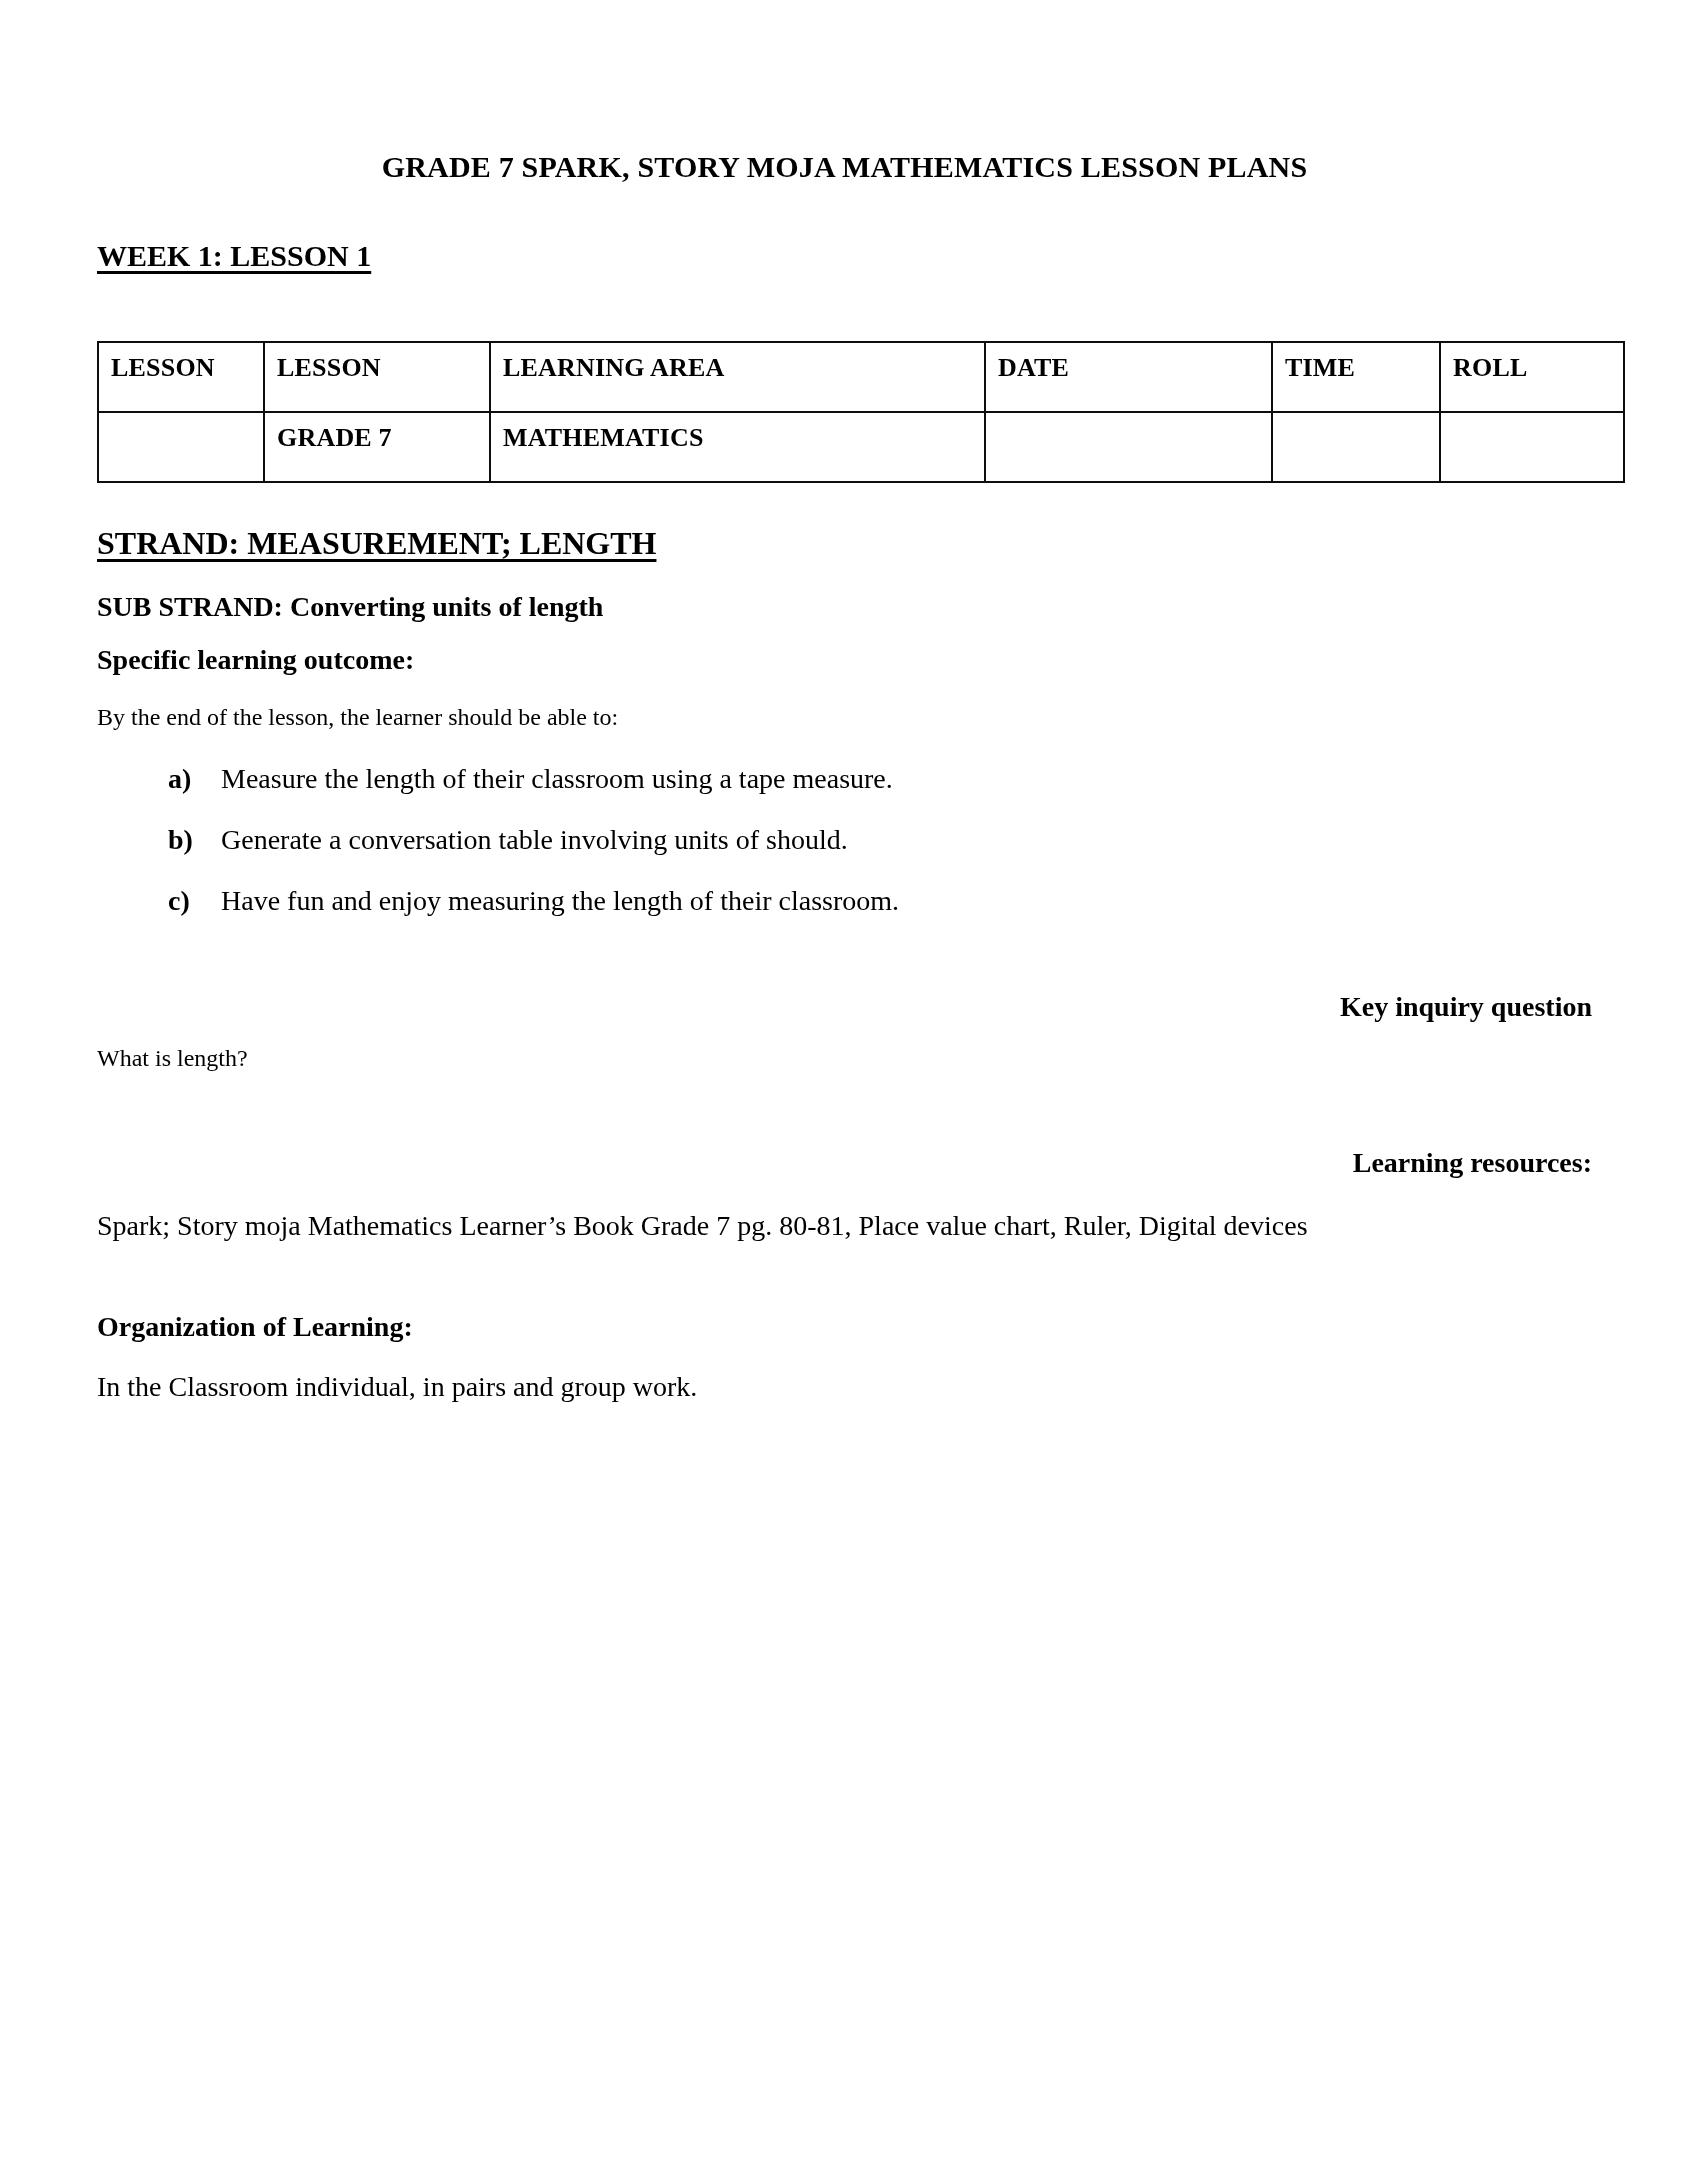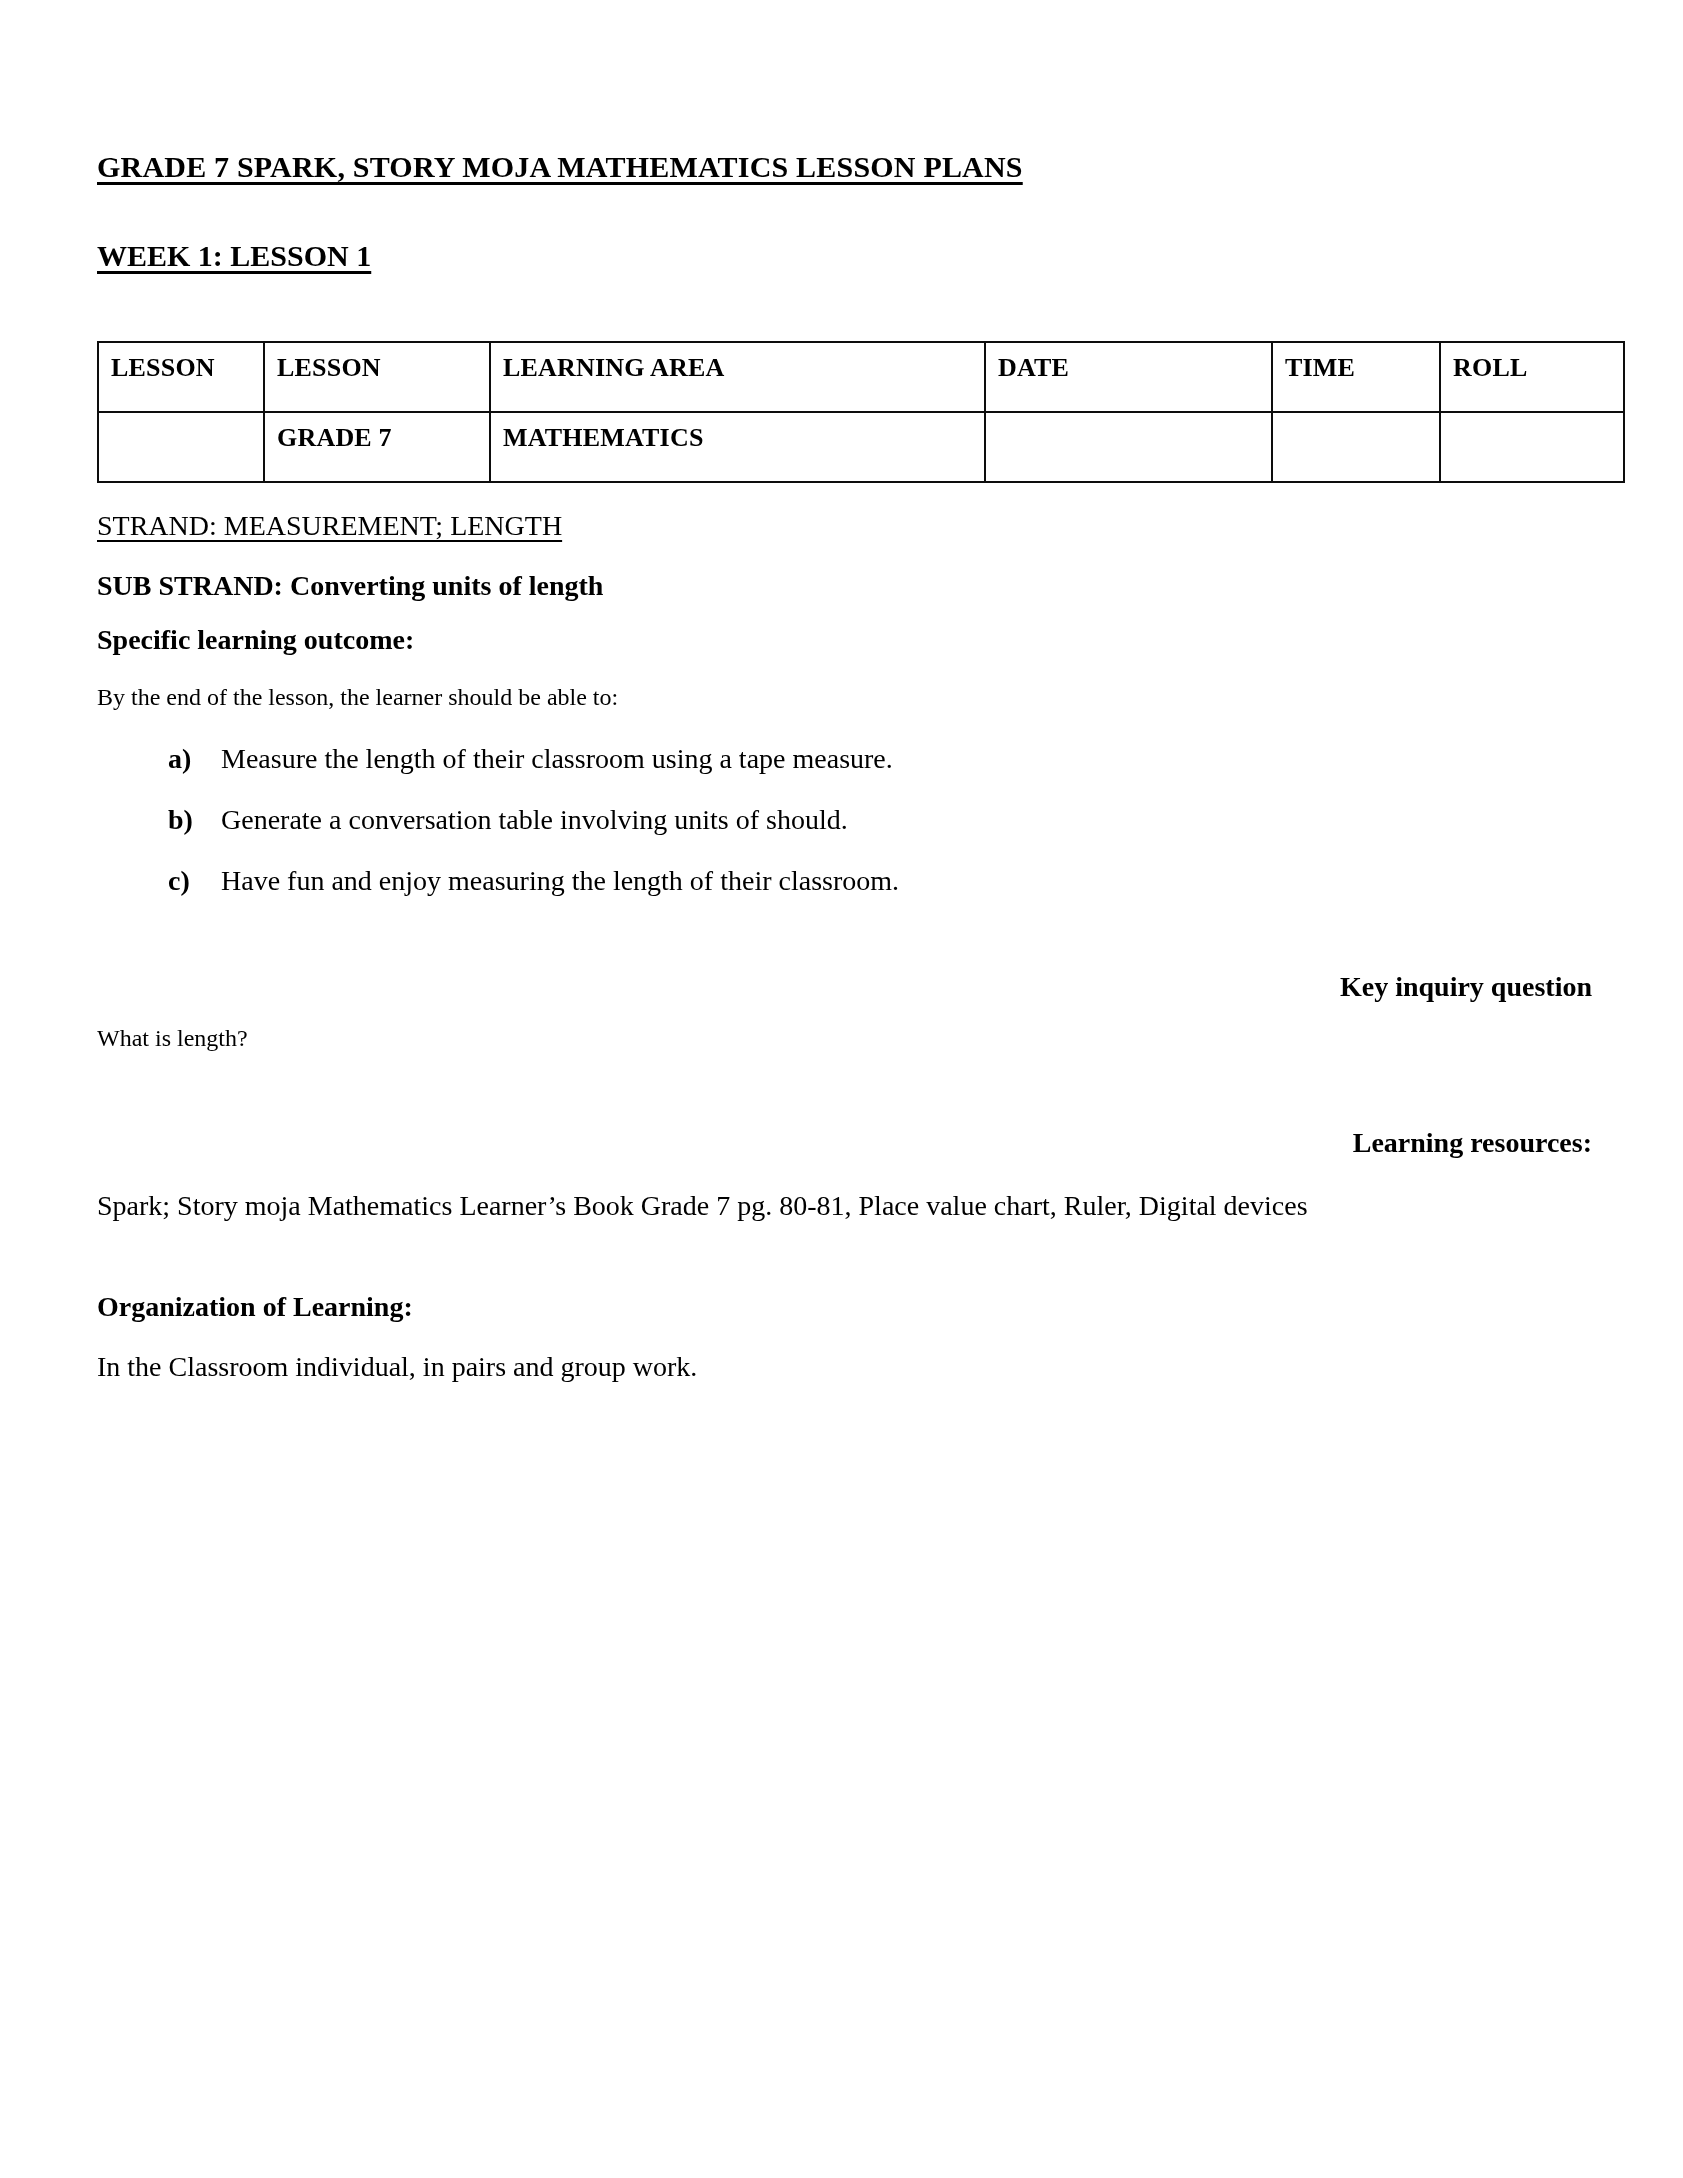--- a/index.html
+++ b/index.html
@@ -39,25 +39,25 @@
     position: absolute;
     left: 97px;
     top: 149px;
     width: 1495px;
   }
 
   .doc-title {
     font-size: 30px;
     font-weight: bold;
     letter-spacing: 0.2px;
-    text-decoration: underline;
     text-underline-offset: 5px;
     margin: 0 0 0 0;
     line-height: 1.2;
     white-space: nowrap;
+    text-align: center;
   }
 
   .week-line {
     font-size: 30px;
     font-weight: bold;
     text-decoration: underline;
     text-underline-offset: 5px;
     margin-top: 53px;
     line-height: 1.2;
     white-space: nowrap;
@@ -83,23 +83,23 @@
   }
   .col-school  { width: 166px; }
   .col-level   { width: 226px; }
   .col-area    { width: 495px; }
   .col-date    { width: 287px; }
   .col-time    { width: 168px; }
   .col-roll    { width: 184px; }
 
   
   .strand {
-    margin-top: 25px;
-    font-size: 28px;
-    font-weight: normal;
+    margin-top: 40px;
+    font-size: 32px;
+    font-weight: bold;
     text-decoration: underline;
     text-underline-offset: 5px;
     line-height: 1.3;
   }
   .substrand {
     margin-top: 24px;
     font-size: 28px;
     font-weight: bold;
     line-height: 1.3;
   }

